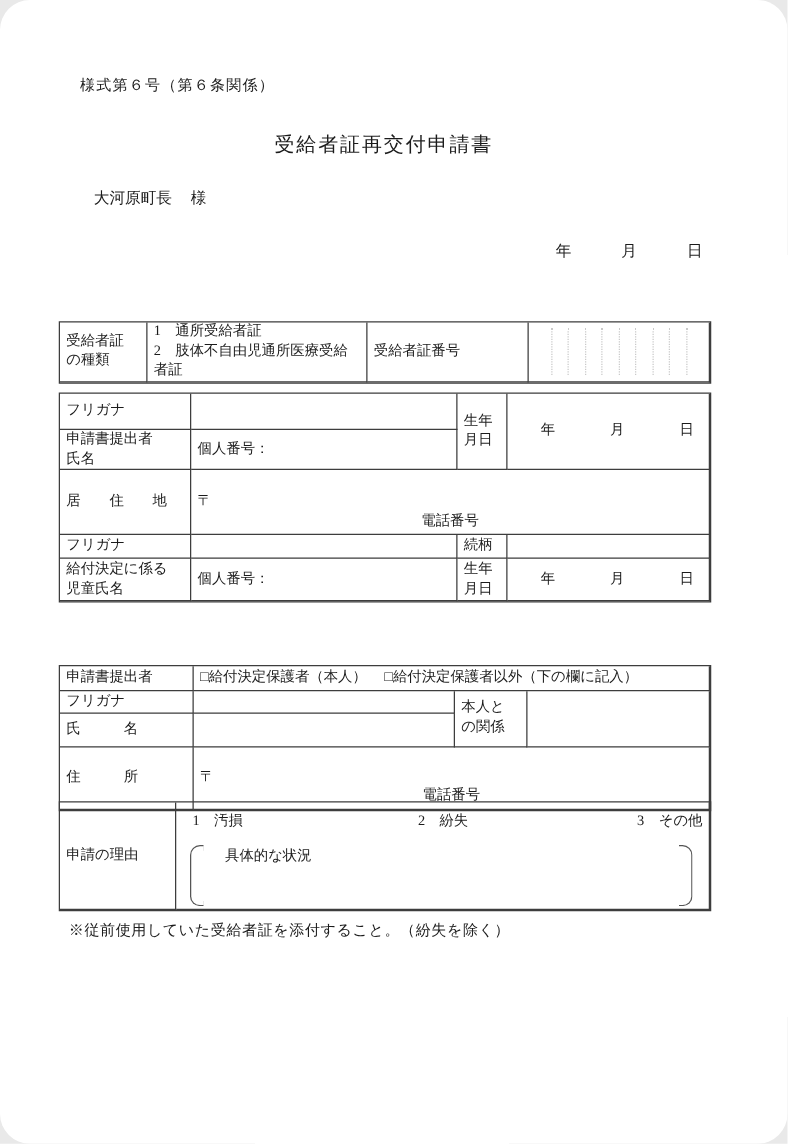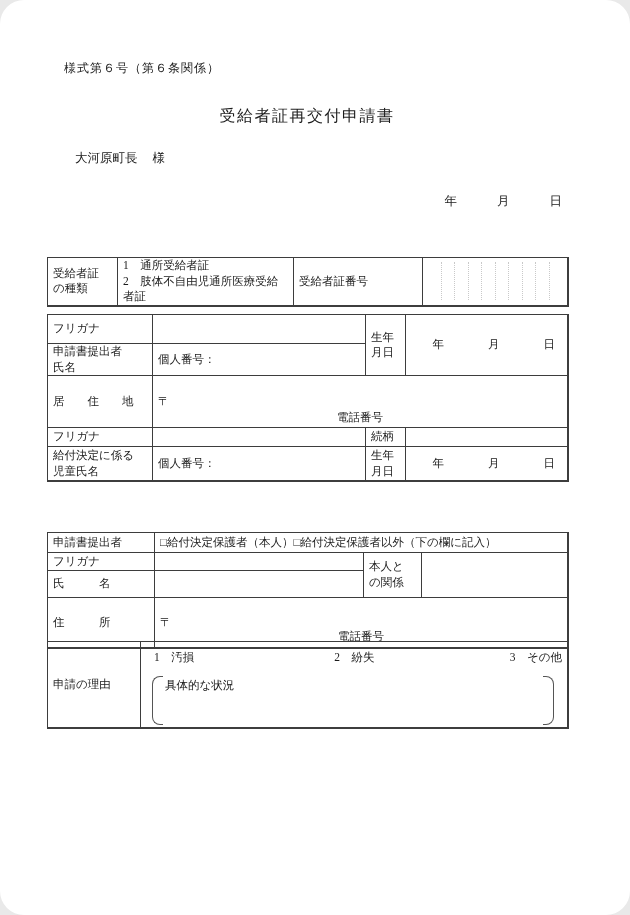--- a/index.html
+++ b/index.html
@@ -43,32 +43,32 @@
 
   td.digit-host{padding:0;}
   .digit-row{display:flex;height:100%;min-height:38px;}
   .digit-box{flex:1;border-right:1px dotted var(--digit-dot);}
   .digit-box:last-child{border-right:none;}
   .date-mid{letter-spacing:7px;text-align:right;padding-right:3px;}
 
   td.addr-cell{position:relative;vertical-align:top;padding-top:2px;}
   .phone-label{position:absolute;bottom:2px;left:0;right:0;text-align:center;}
 
-  .chk-row{display:flex;align-items:flex-start;}
+  .chk-row{display:flex;gap:14px;align-items:flex-start;}
 
   .reason-body{padding:0;}
   .reason-opts{display:flex;padding:7px 0 0 8px;justify-content:space-between;}
   .reason-opts .opt1{width:145px;}
   .reason-opts .opt2{width:140px;}
   .reason-detail{display:flex;margin:10px 8px 0 6px;height:50px;}
   .bracket-l{width:10px;height:47px;border-left:1.2px solid #555;border-top:1.2px solid #555;
     border-bottom:1.2px solid #555;border-radius:8px 0 0 8px;}
   .bracket-r{width:10px;height:47px;border-right:1.2px solid #555;border-top:1.2px solid #555;
     border-bottom:1.2px solid #555;border-radius:0 8px 8px 0;}
-  .reason-detail .dlabel{margin-left:2px;padding-top:2px;}
+  .reason-detail .dlabel{margin-left:17px;padding-top:2px;}
   .reason-detail .spacer{flex:1;}
 </style>
 </head>
 <body>
 
 <div class="page">
 
   <div class="abs form-number">様式第６号（第６条関係）</div>
   <div class="abs title">受給者証再交付申請書</div>
 
@@ -229,14 +229,15 @@
           <div class="bracket-l"></div>
           <span class="dlabel">具体的な状況</span>
           <div class="spacer"></div>
           <div class="bracket-r"></div>
         </div>
       </td>
     </tr>
   </tbody>
     </table>
 
+  <div class="abs footnote">※従前使用していた受給者証を添付すること。（紛失を除く）</div>
 
 </div>
 
 </body></html>

